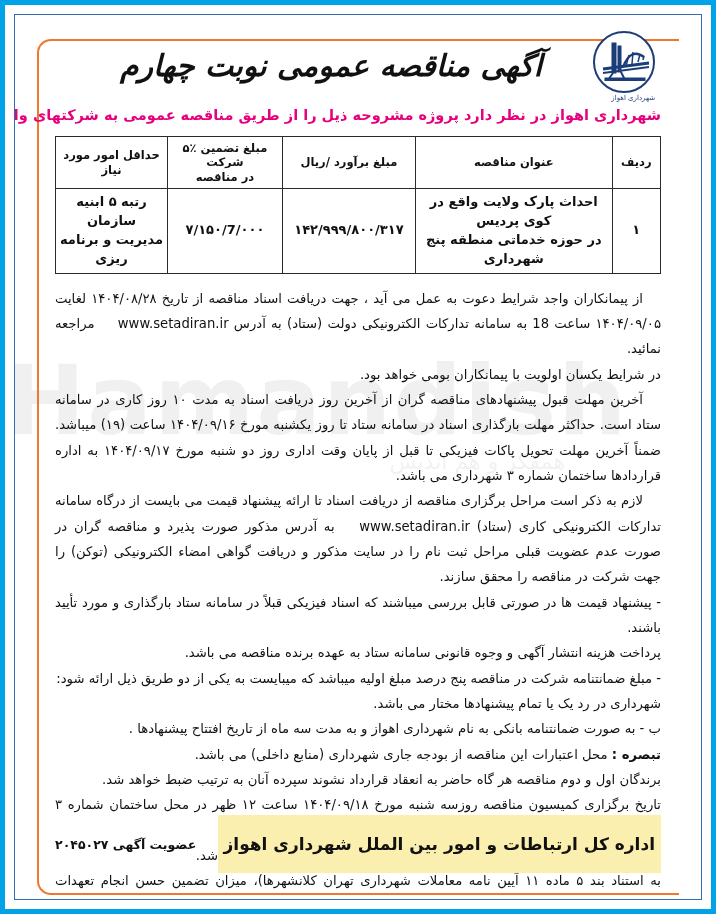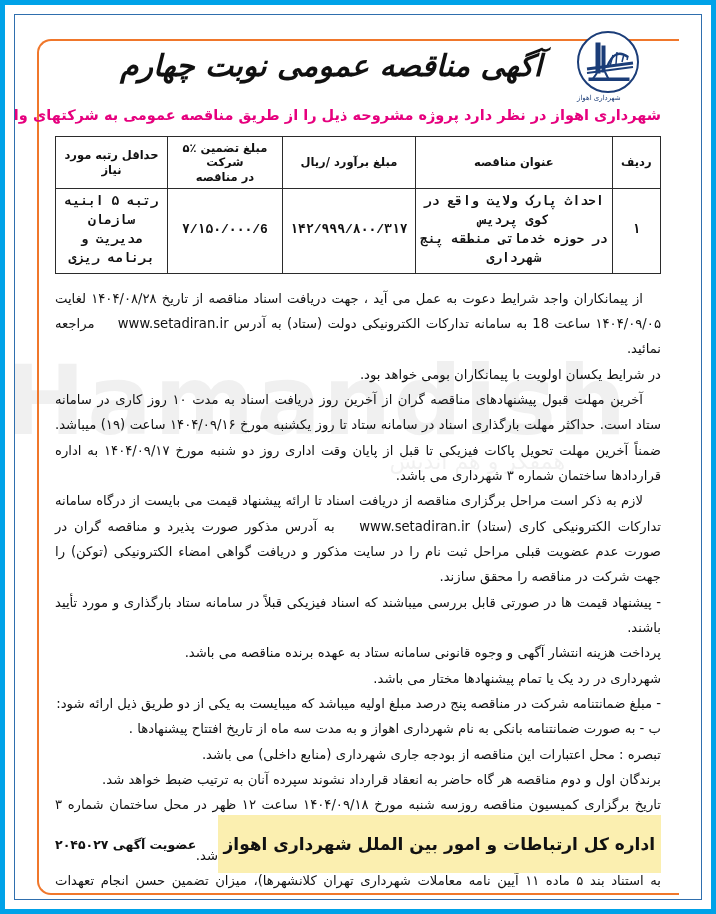--- a/index.html
+++ b/index.html
@@ -76,21 +76,21 @@
   
   .header{
     display:flex;align-items:center;
     justify-content:flex-start;
     height:74px;
     position:relative;
     padding-right:6px;
   }
   .logo{
     width:78px;height:74px;
-    display:flex;flex-direction:column;align-items:flex-end;justify-content:center;
+    display:flex;flex-direction:column;align-items:flex-start;justify-content:center;
     flex:0 0 auto;
   }
   .logo-circle{
     width:58px;height:58px;border-radius:50%;
     border:2px solid #1b3d78;
     position:relative;overflow:hidden;
     background:#fff;
     display:block;
   }
   .logo-caption{
@@ -138,21 +138,20 @@
     font-size:11.5px;
     font-weight:bold;
     height:34px;
     line-height:1.25;
   }
   table.tender td{
     font-size:13px;
     font-weight:bold;
     height:56px;
     line-height:1.45;
-    font-family:Liberation Mono, monospace;
   }
   col.c-row{width:8%;}
   col.c-title{width:32.5%;}
   col.c-amount{width:22%;}
   col.c-guar{width:19%;}
   col.c-rank{width:18.5%;}
   td.num{font-size:15px;letter-spacing:.3px;direction:ltr;}
   th.small2{font-size:10px;}
   td.rank{font-size:12px;}
 
@@ -161,21 +160,21 @@
     margin-top:12px;
     font-size:13.2px;
     line-height:1.92;
     color:#111;
     text-align:justify;
     text-justify:inter-word;
   }
   .body-text p{margin:0;padding:0;}
   .p-indent{text-indent:18px;}
   .ltr{direction:ltr;unicode-bidi:embed;display:inline-block;}
-  .bold{font-weight:normal;}
+  .bold{font-weight:bold;}
 
   
   .footer{
     position:absolute;
     left:40px;right:40px;bottom:26px;
     display:flex;align-items:center;justify-content:space-between;
     z-index:4;
   }
   .footer-org{
     background:#fbefb0;
@@ -245,32 +244,32 @@
         </colgroup>
         <thead>
           <tr>
             <th>ردیف</th>
             <th>عنوان مناقصه</th>
             <th>مبلغ برآورد /ریال</th>
             <th class="small2">
               <div>مبلغ تضمین ٪۵ شرکت</div>
               <div>در مناقصه</div>
             </th>
-            <th>حداقل رتبه مورد نیاز</th>
+            <th>حداقل امور مورد نیاز</th>
           </tr>
         </thead>
         <tbody>
           <tr>
             <td>۱</td>
             <td>
               <div>احداث پارک ولایت واقع در کوی پردیس</div>
               <div>در حوزه خدماتی منطقه پنج شهرداری</div>
             </td>
             <td class="num">۱۴۲/۹۹۹/۸۰۰/۳۱۷</td>
-            <td class="num">۷/۱۵۰/۰۰۰/6</td>
+            <td class="num">۷/۱۵۰/7/۰۰۰</td>
             <td class="rank">
               <div>رتبه ۵ ابنیه سازمان</div>
               <div>مدیریت و برنامه ریزی</div>
             </td>
           </tr>
         </tbody>
       </table>
 
       <div class="body-text">
 
@@ -286,22 +285,22 @@
         <p class="p-indent">آخرین مهلت قبول پیشنهادهای مناقصه گران از آخرین روز دریافت اسناد به مدت ۱۰ روز کاری در سامانه ستاد است. حداکثر مهلت بارگذاری اسناد در سامانه ستاد تا روز یکشنبه مورخ ۱۴۰۴/۰۹/۱۶ ساعت (۱۹) میباشد. ضمناً آخرین مهلت تحویل پاکات فیزیکی تا قبل از پایان وقت اداری روز دو شنبه مورخ ۱۴۰۴/۰۹/۱۷ به اداره قراردادها ساختمان شماره ۳ شهرداری می باشد.</p>
 
         <p class="p-indent">
           <span>لازم به ذکر است مراحل برگزاری مناقصه از دریافت اسناد تا ارائه پیشنهاد قیمت می بایست از درگاه سامانه تدارکات الکترونیکی کاری (ستاد)</span>
           <span class="ltr">www.setadiran.ir</span>
           <span>به آدرس مذکور صورت پذیرد و مناقصه گران در صورت عدم عضویت قبلی مراحل ثبت نام را در سایت مذکور و دریافت گواهی امضاء الکترونیکی (توکن) را جهت شرکت در مناقصه را محقق سازند.</span>
         </p>
 
         <p>- پیشنهاد قیمت ها در صورتی قابل بررسی میباشند که اسناد فیزیکی قبلاً در سامانه ستاد بارگذاری و مورد تأیید باشند.</p>
         <p>پرداخت هزینه انتشار آگهی و وجوه قانونی سامانه ستاد به عهده برنده مناقصه می باشد.</p>
+        <p>- مبلغ ضمانتنامه شرکت در مناقصه پنج درصد مبلغ اولیه میباشد که میبایست به یکی از دو طریق ذیل ارائه شود:</p>
         <p>شهرداری در رد یک یا تمام پیشنهادها مختار می باشد.</p>
-        <p>- مبلغ ضمانتنامه شرکت در مناقصه پنج درصد مبلغ اولیه میباشد که میبایست به یکی از دو طریق ذیل ارائه شود:</p>
         <p>ب - به صورت ضمانتنامه بانکی به نام شهرداری اهواز و به مدت سه ماه از تاریخ افتتاح پیشنهادها .</p>
 
         <p>
           <span class="bold">تبصره :</span>
           <span>محل اعتبارات این مناقصه از بودجه جاری شهرداری (منابع داخلی) می باشد.</span>
         </p>
 
         <p>برندگان اول و دوم مناقصه هر گاه حاضر به انعقاد قرارداد نشوند سپرده آنان به ترتیب ضبط خواهد شد.</p>
         <p>تاریخ برگزاری کمیسیون مناقصه روزسه شنبه مورخ ۱۴۰۴/۰۹/۱۸ ساعت ۱۲ ظهر در محل ساختمان شماره ۳ شهرداری اداره قراردادها می باشد.</p>
         <p>نتیجه کمیسیون مطابق آیین نامه معاملات شهرداری تهران کلانشهرها اعلام خواهد شد.</p>

